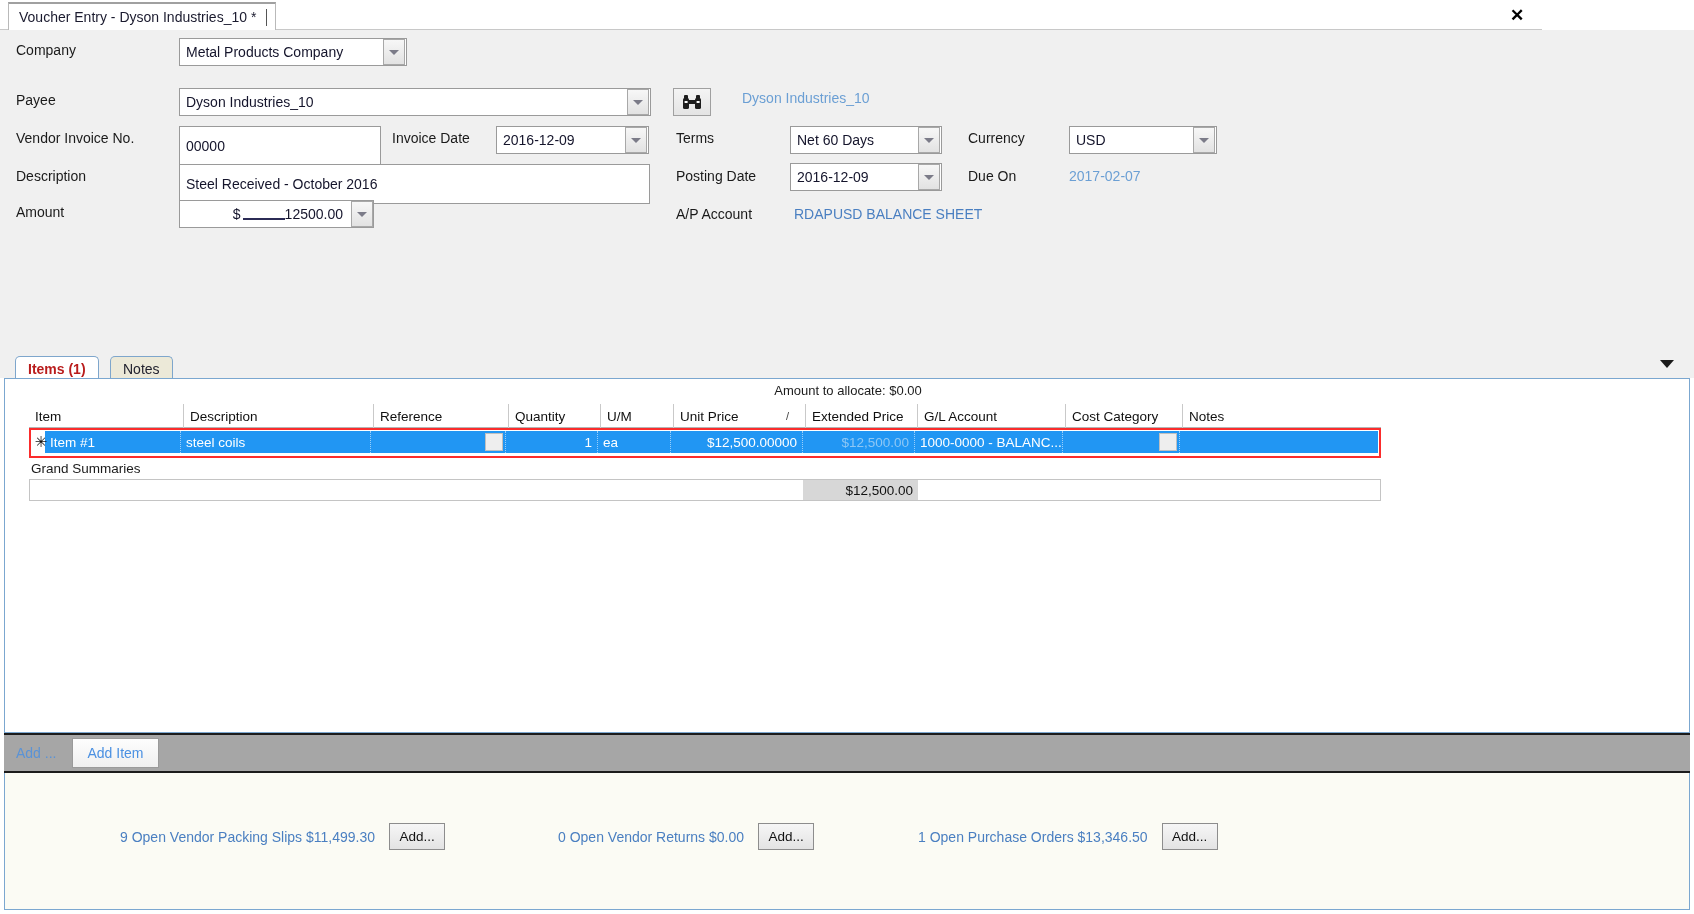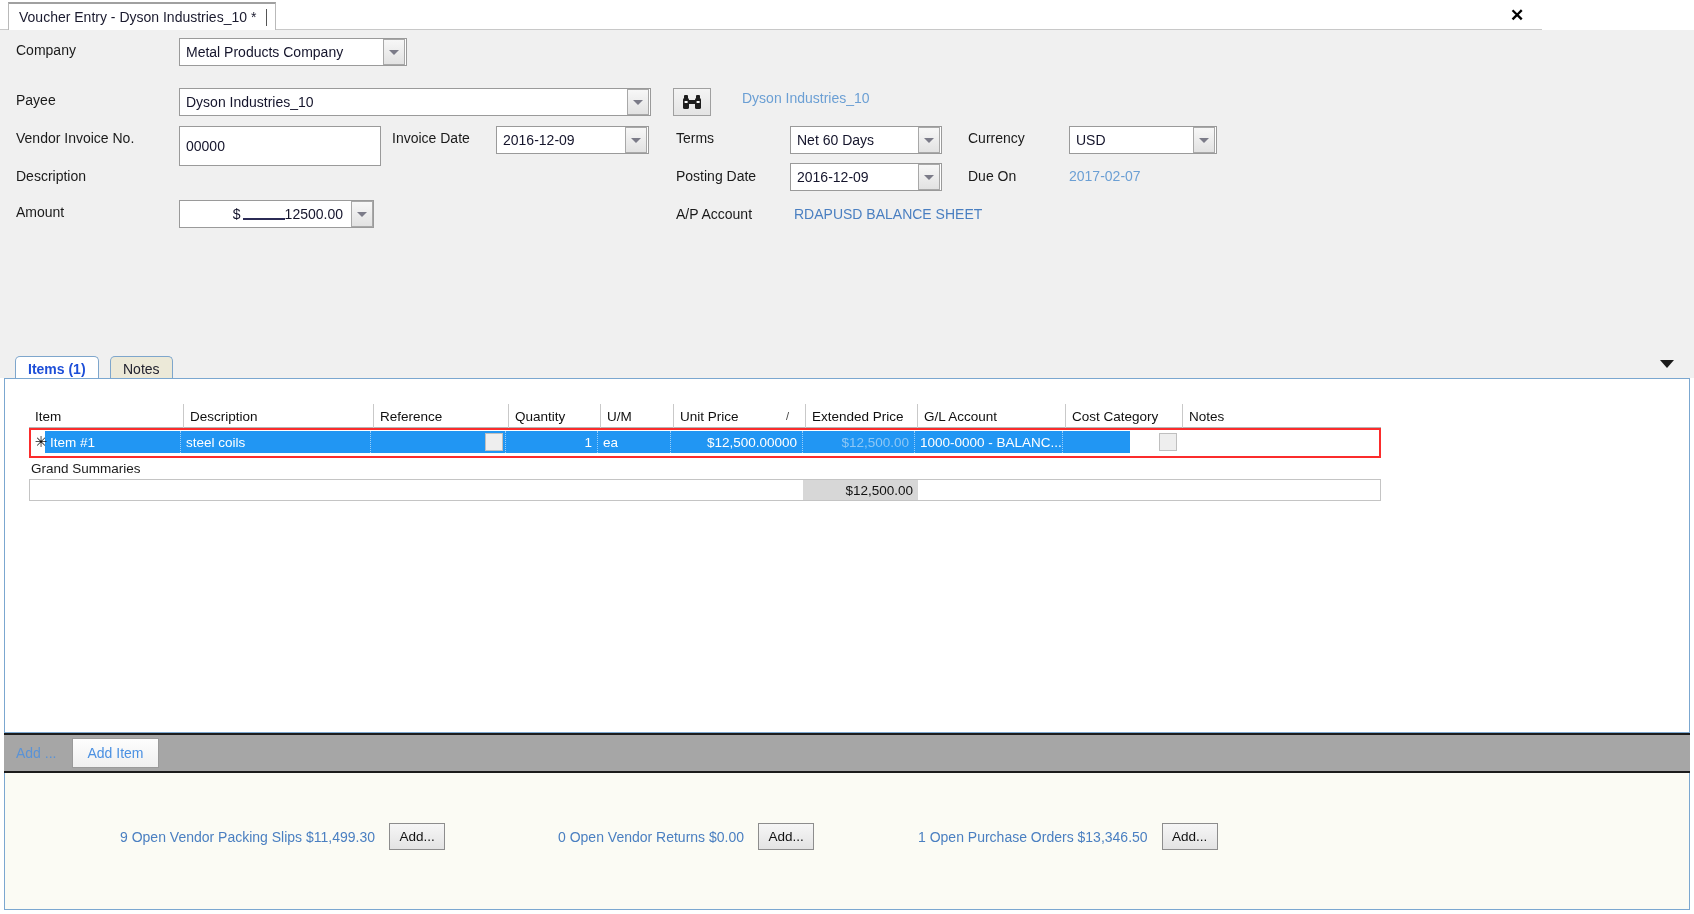--- a/index.html
+++ b/index.html
@@ -134,21 +134,21 @@
   .tab {
     position: absolute; top: 4px; height: 24px;
     display: flex; align-items: center; justify-content: center;
     padding: 0 12px;
     border: 1px solid #7ea6cc;
     border-bottom: none;
     border-radius: 5px 5px 0 0;
     font-size: 14px;
     white-space: nowrap;
   }
-  .tab.active { background: #ffffff; color: #1d4ed8; font-weight: bold; left: 15px; }
+  .tab.active { background: #ffffff; color: #b91c1c; font-weight: bold; left: 15px; }
   .tab.inactive { background: #ece9d8; color: #22222f; left: 110px; }
   .tabstrip-chevron {
     position: absolute; right: 20px; top: 8px;
     width: 0; height: 0;
     border-left: 7px solid transparent;
     border-right: 7px solid transparent;
     border-top: 8px solid #1a1a1a;
   }
 
   
@@ -182,21 +182,21 @@
 
   .sel-row-outline {
     position: absolute; left: 24px; top: 49px;
     width: 1352px; height: 30px;
     border: 2px solid #fb2c2c;
     background: #ffffff;
     z-index: 5;
   }
   .sel-row {
     position: absolute; left: 40px; top: 52px;
-    width: 1085px; height: 22px;
+    width: 1333px; height: 22px;
     background: #2196f3;
     z-index: 6;
   }
   .row-marker {
     position: absolute; left: 28px; top: 53px;
     width: 16px; height: 20px;
     z-index: 7;
     font-size: 15px; color: #111;
     display: flex; align-items: center; justify-content: center;
   }
@@ -331,20 +331,23 @@
 
     <div class="lbl" style="left:392px; top:100px;">Invoice Date</div>
     <div class="combo" style="left:496px; top:96px; width:153px;">
       <span class="val">2016-12-09</span>
       <span class="arrow">
           <i></i>
         </span>
     </div>
 
     <div class="lbl" style="left:16px; top:138px;">Description</div>
+    <div class="tbox" style="left:179px; top:134px; width:471px;">
+      <span>Steel Received - October 2016</span>
+    </div>
 
     <div class="lbl" style="left:16px; top:174px;">Amount</div>
     <div class="amount-box" style="left:179px; top:170px; width:195px;">
       <span class="amt">
         <span class="dollar">$</span>
         <span class="pad"></span>
         <span>12500.00</span>
       </span>
       <span class="arrow" style="background:linear-gradient(#f7f7f7,#e2e2e2);border:1px solid #a8a8a8;width:22px;height:26px;display:flex;align-items:center;justify-content:center;">
           <i style="display:block;width:0;height:0;border-left:5px solid transparent;border-right:5px solid transparent;border-top:5px solid #7b7b88;"></i>
@@ -387,20 +390,21 @@
       <span>Items (1)</span>
     </div>
     <div class="tab inactive">
       <span>Notes</span>
     </div>
     <div class="tabstrip-chevron"></div>
   </div>
 
   <div class="grid-panel">
 
+    <div class="allocate-note">Amount to allocate: $0.00</div>
 
     <div class="hdr-row">
       <div class="hdr-cell first" style="left:0px;   width:154px;">Item</div>
       <div class="hdr-cell" style="left:154px; width:190px;">Description</div>
       <div class="hdr-cell" style="left:344px; width:135px;">Reference</div>
       <div class="hdr-cell" style="left:479px; width:92px;">Quantity</div>
       <div class="hdr-cell" style="left:571px; width:73px;">U/M</div>
       <div class="hdr-cell" style="left:644px; width:132px;">
         <span>Unit Price</span>
         <span class="sortmark">/</span>

